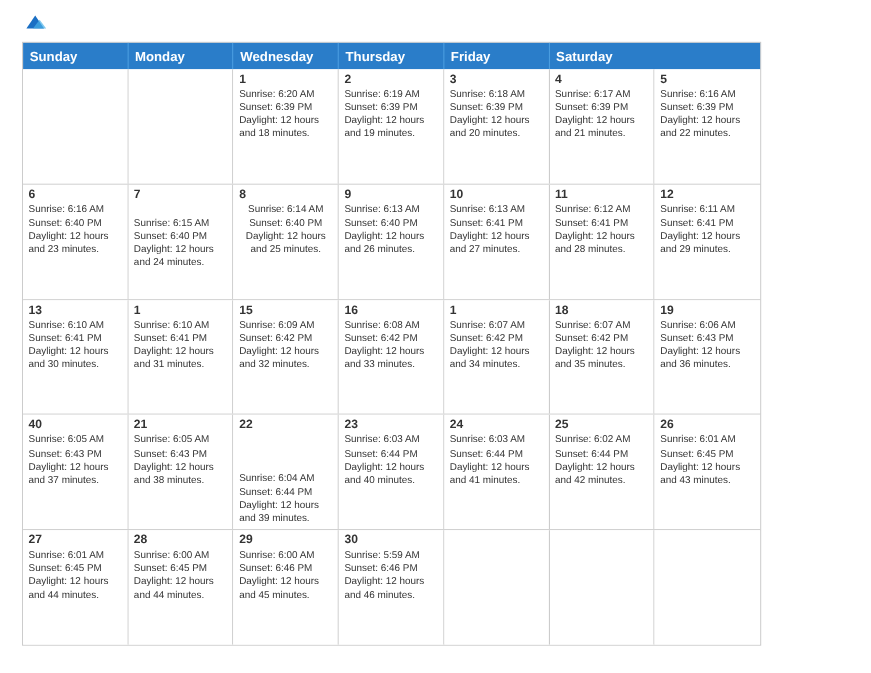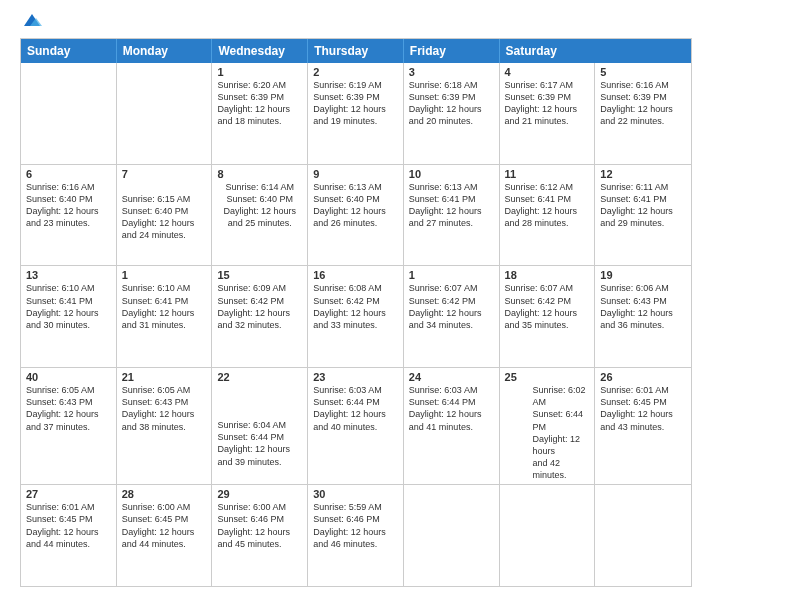--- a/index.html
+++ b/index.html
@@ -322,21 +322,21 @@
           </div>
           <div class="cal-cell filled">
             <span class="day-num">24</span>
             <div class="cell-text" style="white-space: pre-line;">Sunrise: 6:03 AM
 Sunset: 6:44 PM
 Daylight: 12 hours
 and 41 minutes.</div>
           </div>
           <div class="cal-cell filled">
             <span class="day-num">25</span>
-            <div class="cell-text" style="white-space: pre-line; margin-left: 28px;">Sunrise: 6:02 AM
+            <div class="cell-text" style="white-space: pre-line;">Sunrise: 6:02 AM
 Sunset: 6:44 PM
 Daylight: 12 hours
 and 42 minutes.</div>
           </div>
           <div class="cal-cell filled">
             <span class="day-num">26</span>
             <div class="cell-text" style="white-space: pre-line;">Sunrise: 6:01 AM
 Sunset: 6:45 PM
 Daylight: 12 hours
 and 43 minutes.</div>

